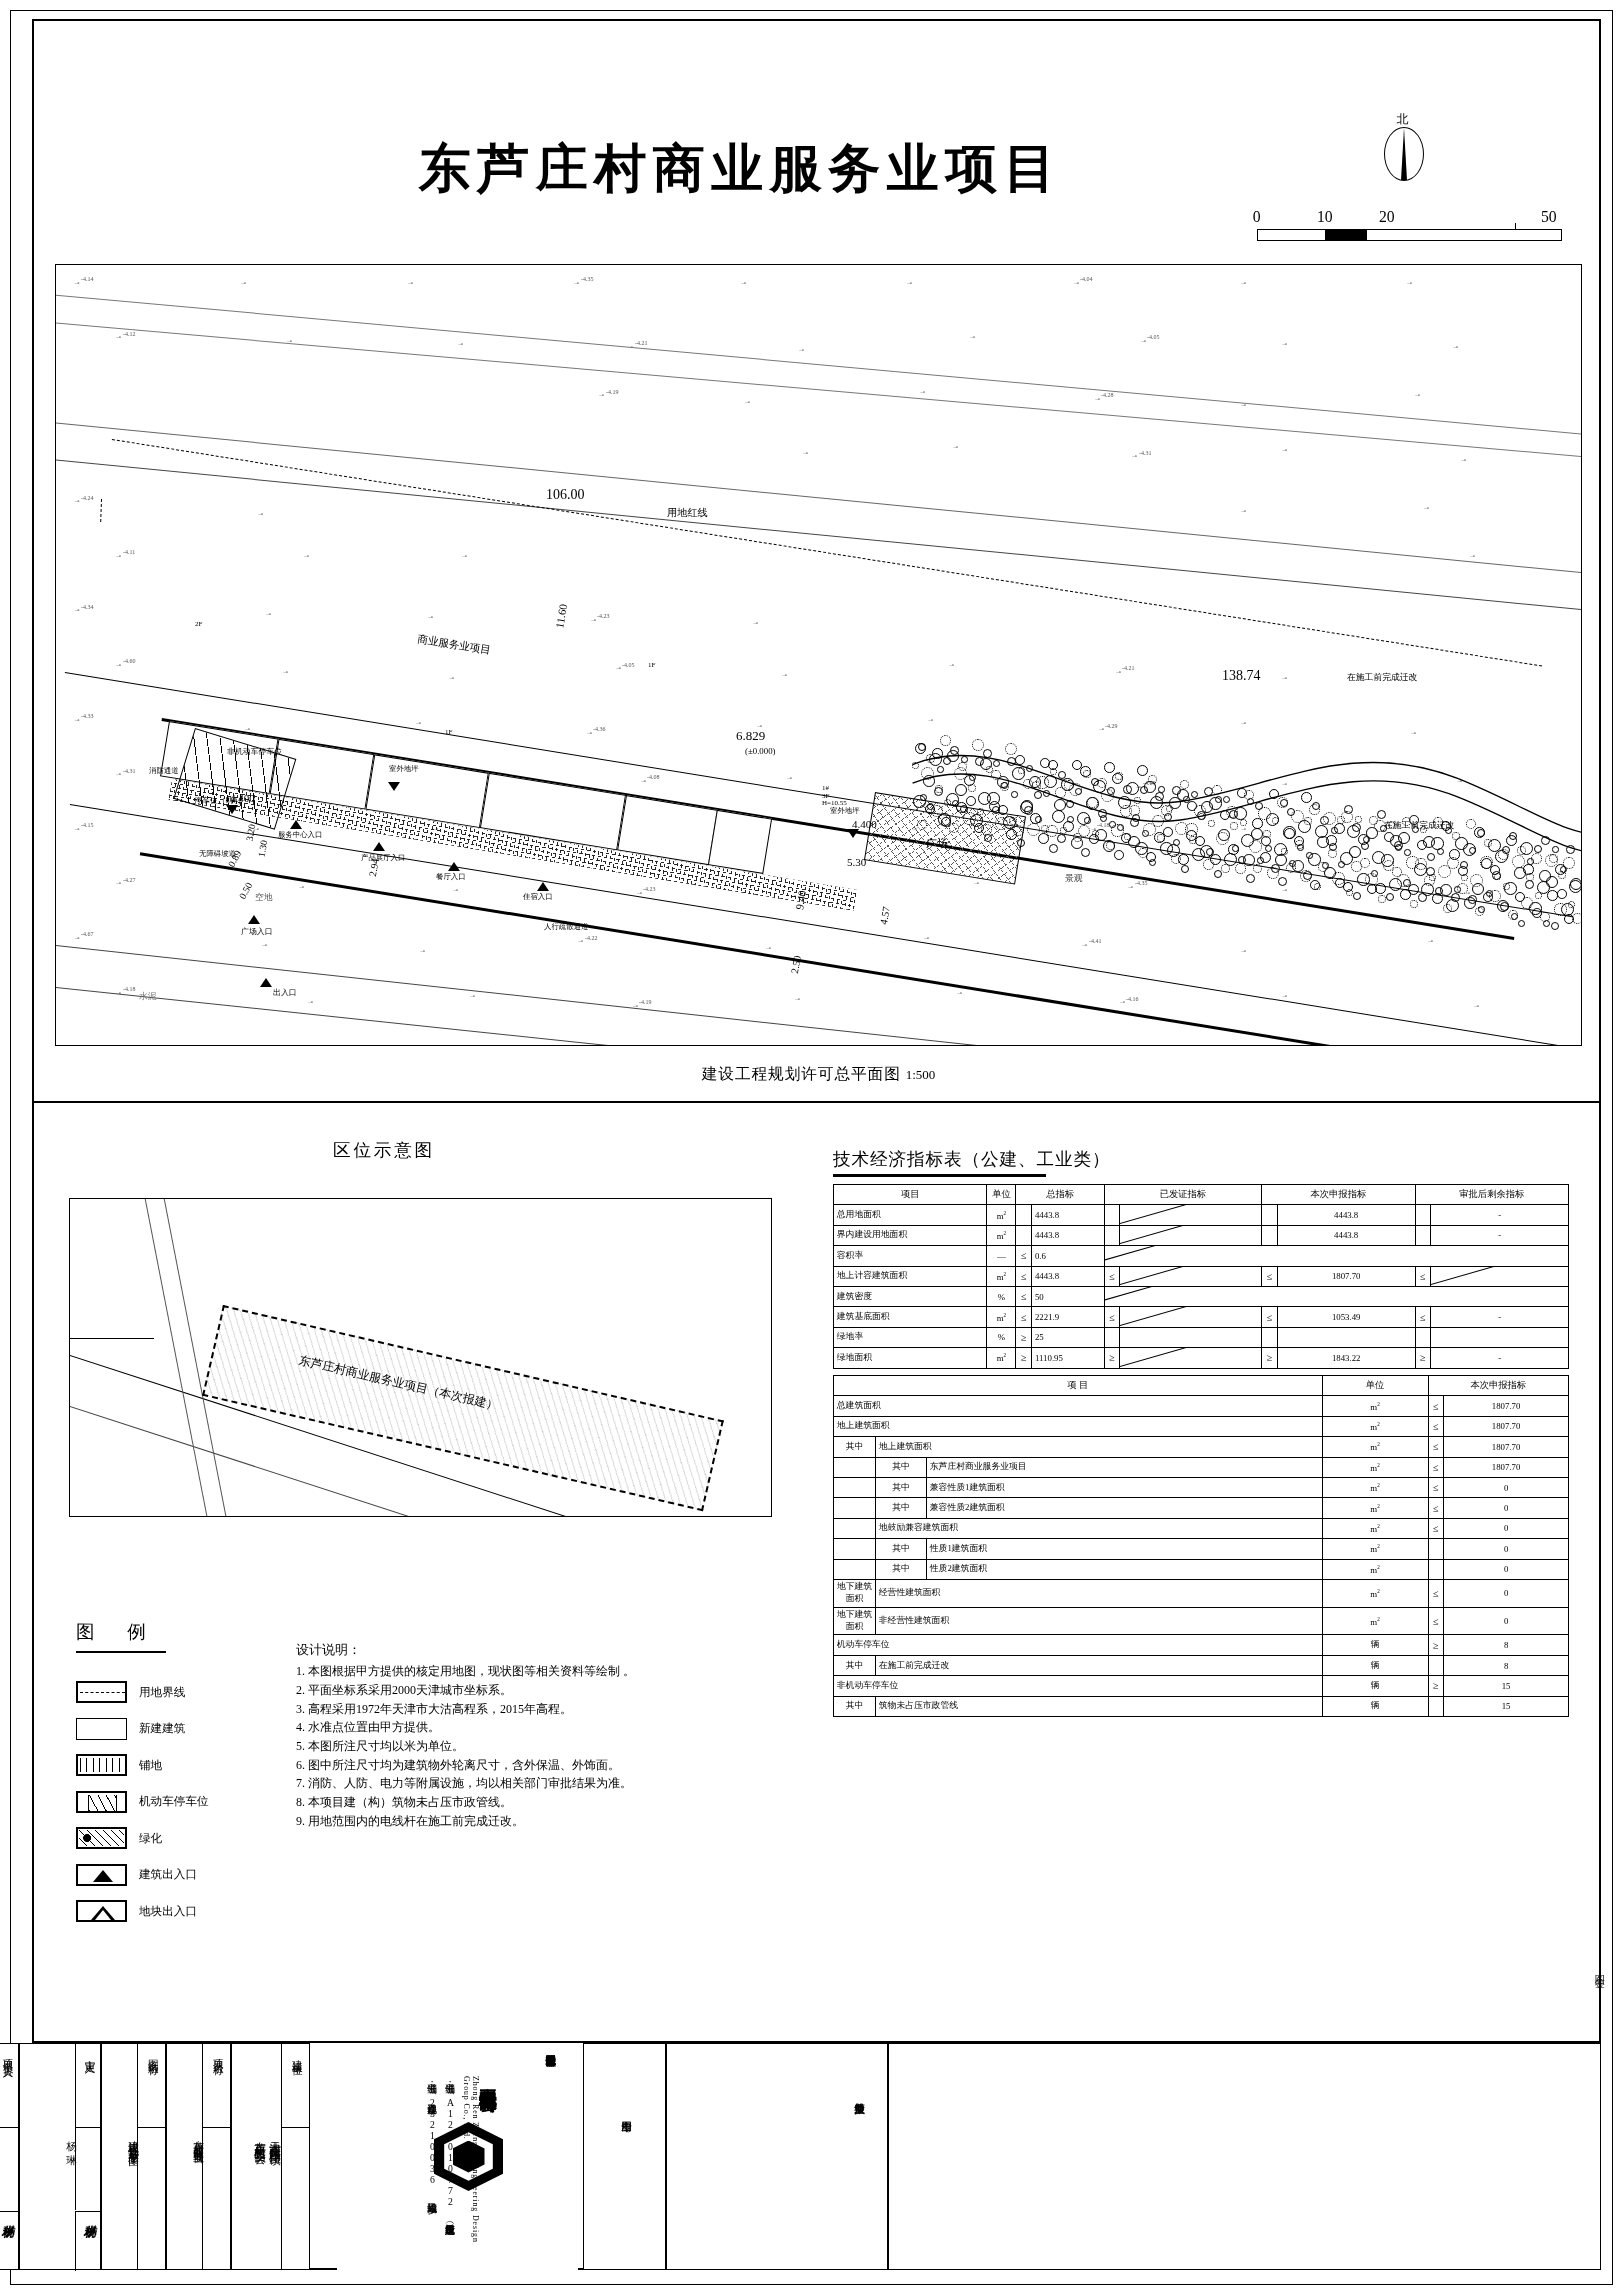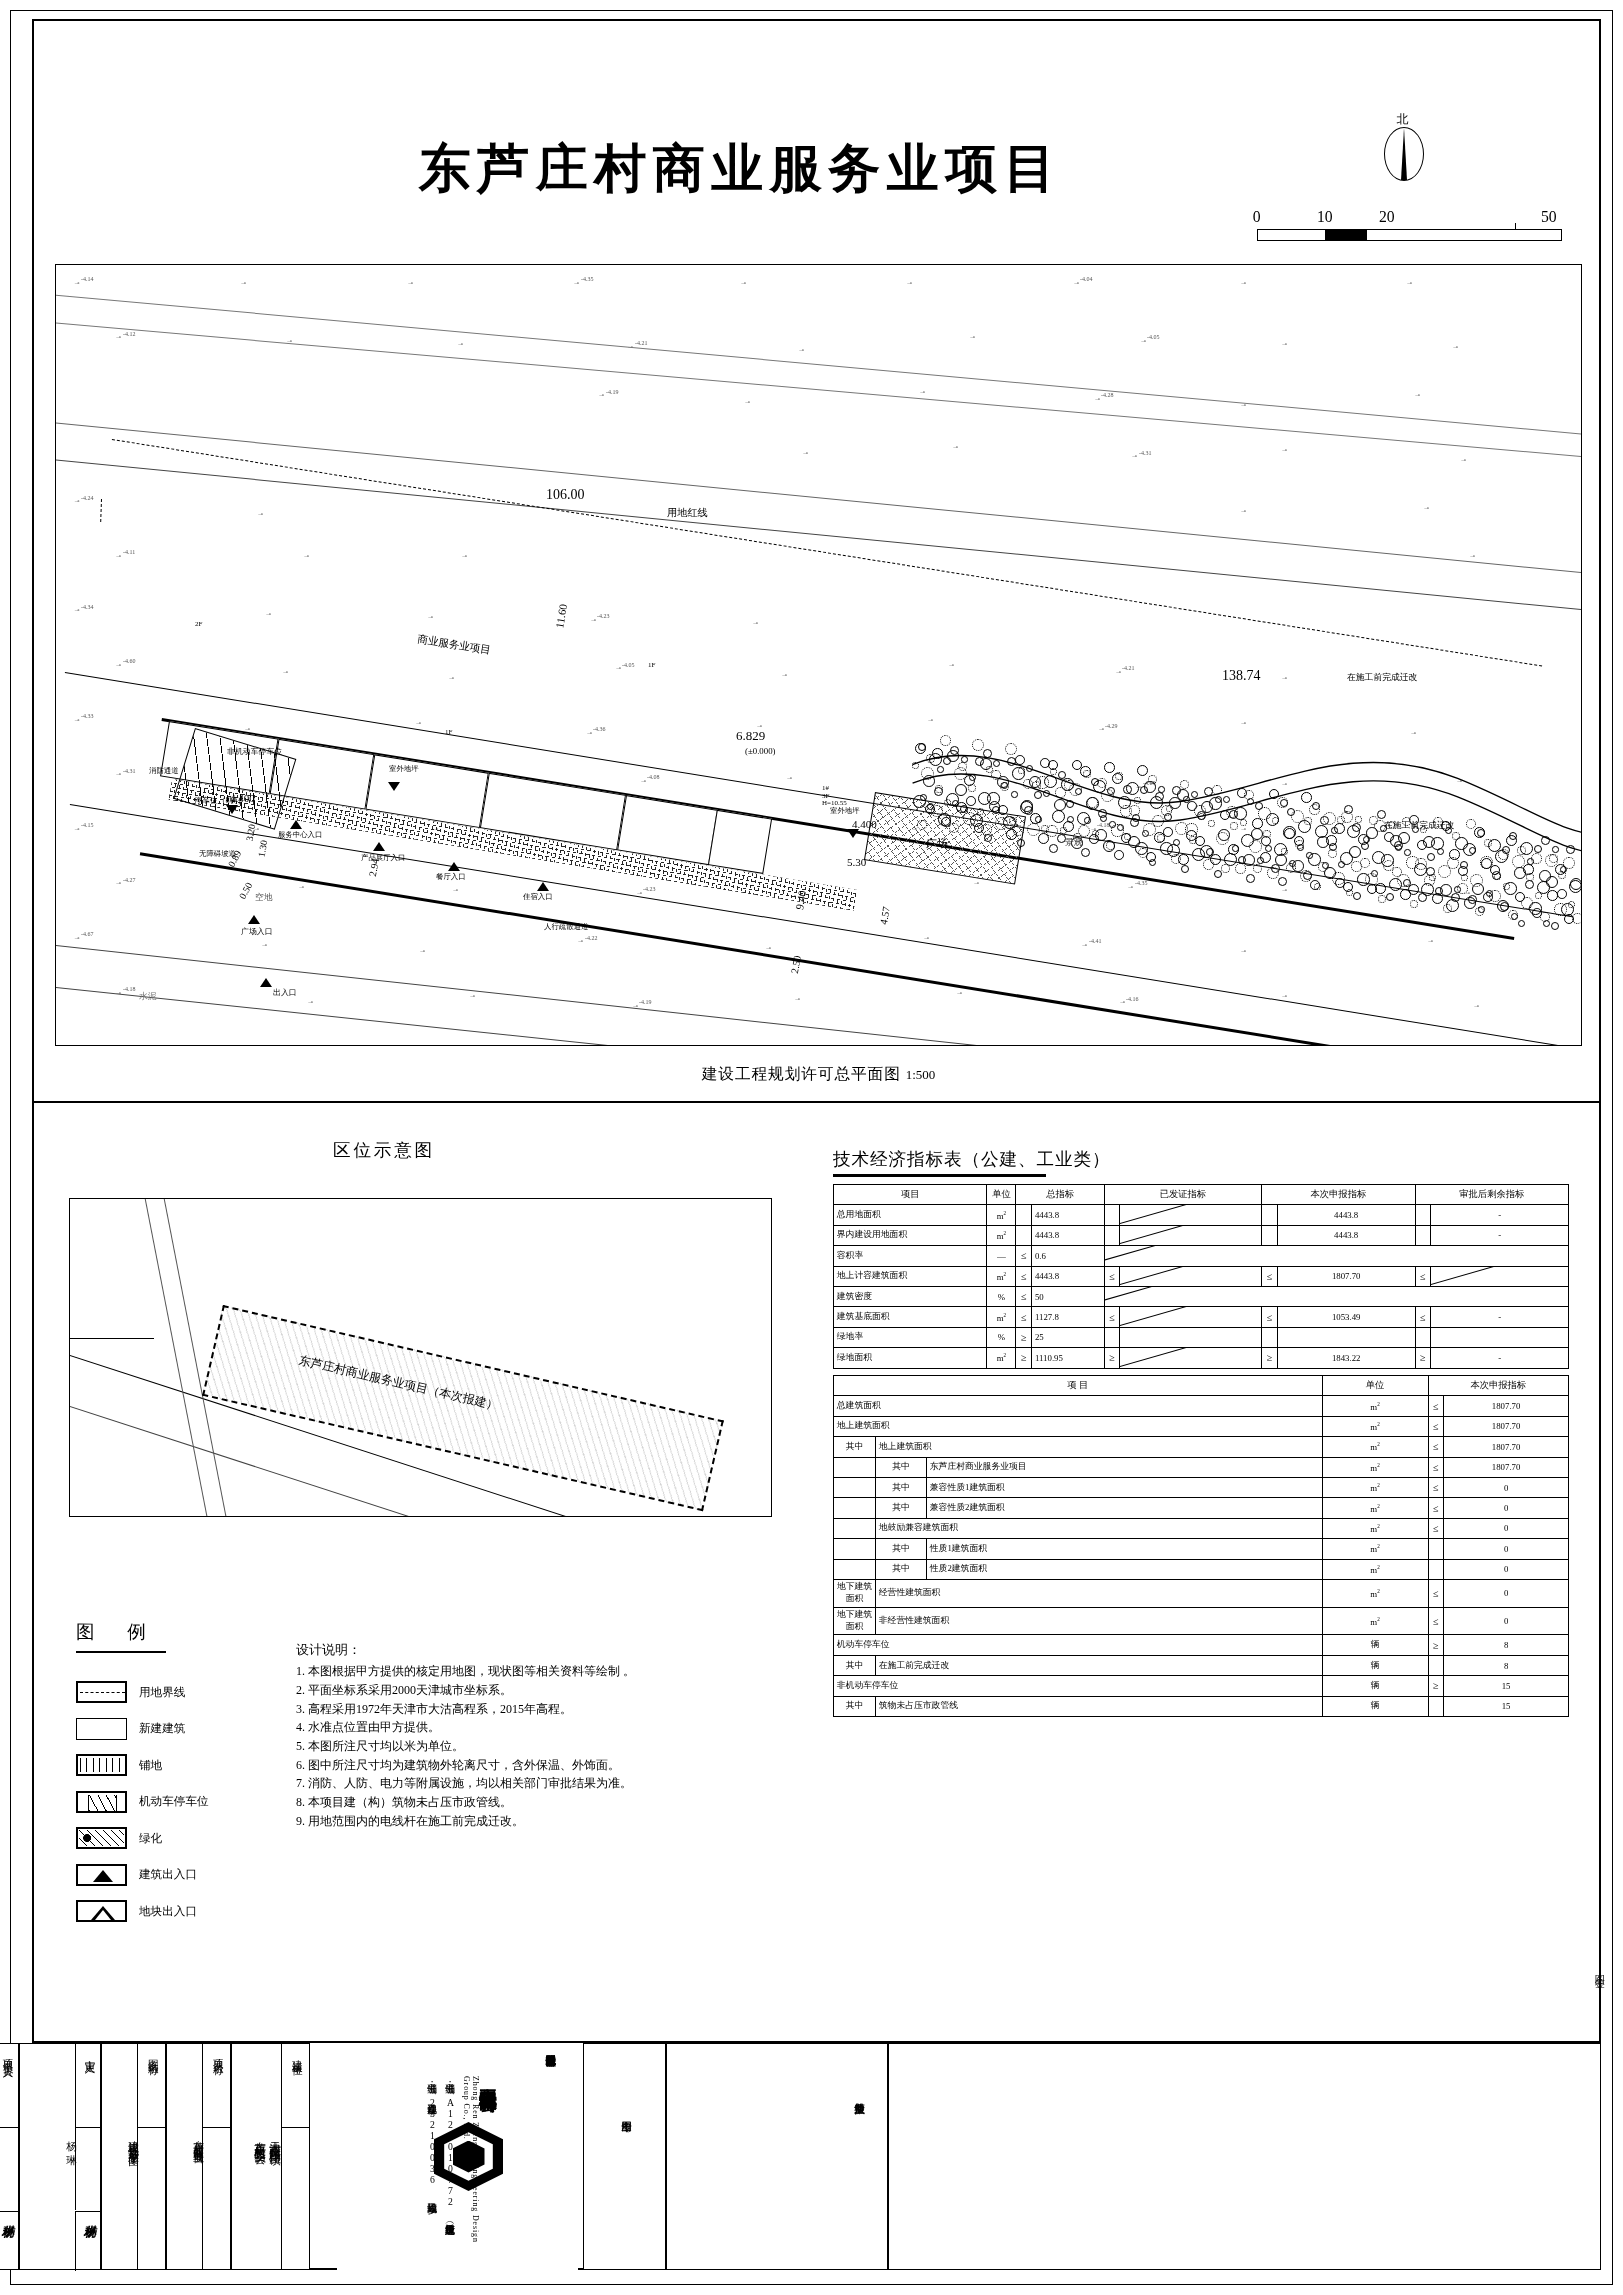--- a/index.html
+++ b/index.html
@@ -803,21 +803,21 @@
 
     <div class="dimtxt" style="left:680px; top:463px; font-size:13px;">6.829</div>
     <div class="label-tiny" style="left:689px; top:481px; font-size:8.8px;">(±0.000)</div>
     <div class="dimtxt" style="left:796px; top:553px; font-size:11px;">4.400</div>
     <div class="dimtxt" style="left:174px;  top:527px; font-size:11px;">4.400</div>
     <div class="cn-sm" style="left:774px; top:541px; font-size:7.4px;">室外地坪</div>
     <div class="cn-sm" style="left:333px; top:499px; font-size:7.4px;">室外地坪</div>
 
     <div class="cn-sm" style="left:1291px; top:407px; font-size:8.8px;">在施工前完成迁改</div>
     <div class="cn-sm" style="left:1328px; top:555px; font-size:8.8px;">在施工前完成迁改</div>
-    <div class="cn-sm" style="left:1009px; top:572px; font-size:8.8px; color:#333;">景观</div>
+    <div class="cn-sm" style="left:1009px; top:608px; font-size:8.8px; color:#333;">景观</div>
 
     <div class="cn-sm" style="left:199px;  top:627px; font-size:8.8px; color:#555;">空地</div>
     <div class="cn-sm" style="left:83px; top:726px; font-size:8.8px; color:#777;">水泥</div>
     <div class="cn-sm" style="left:143px; top:584px; font-size:7.4px;">无障碍坡道</div>
     <div class="cn-sm" style="left:488px; top:657px; font-size:7.4px;">人行疏散通道</div>
     <div class="cn-sm" style="left:93px; top:501px; font-size:7.4px;">消防通道</div>
 
     <div class="tri-ent up" style="left:204px; top:713px;"></div>
     <div class="cn-sm" style="left:217px; top:722px; font-size:7.9px;">出入口</div>
     <div class="tri-ent up" style="left:192px; top:650px;"></div>
@@ -918,21 +918,21 @@
           <td colspan="2" class="l">建筑密度</td>
           <td class="unitc">%</td>
           <td class="op">≤</td>
           <td class="l">50</td>
           <td colspan="6" class="slashcell"></td>
         </tr>
         <tr>
           <td colspan="2" class="l">建筑基底面积</td>
           <td class="unitc">m<sup>2</sup></td>
           <td class="op">≤</td>
-          <td class="l">1127.8</td>
+          <td class="l">2221.9</td>
           <td class="op">≤</td>
           <td class="slashcell"></td>
           <td class="op">≤</td>
           <td class="c">1053.49</td>
           <td class="op">≤</td>
           <td class="c">-</td>
         </tr>
         <tr>
           <td colspan="2" class="l">绿地率</td>
           <td class="unitc">%</td>

